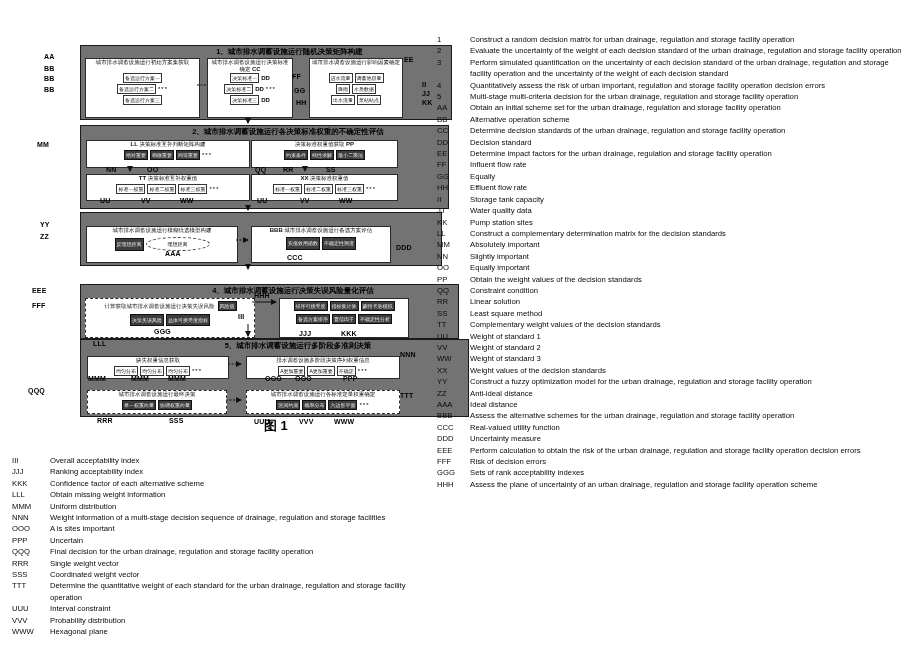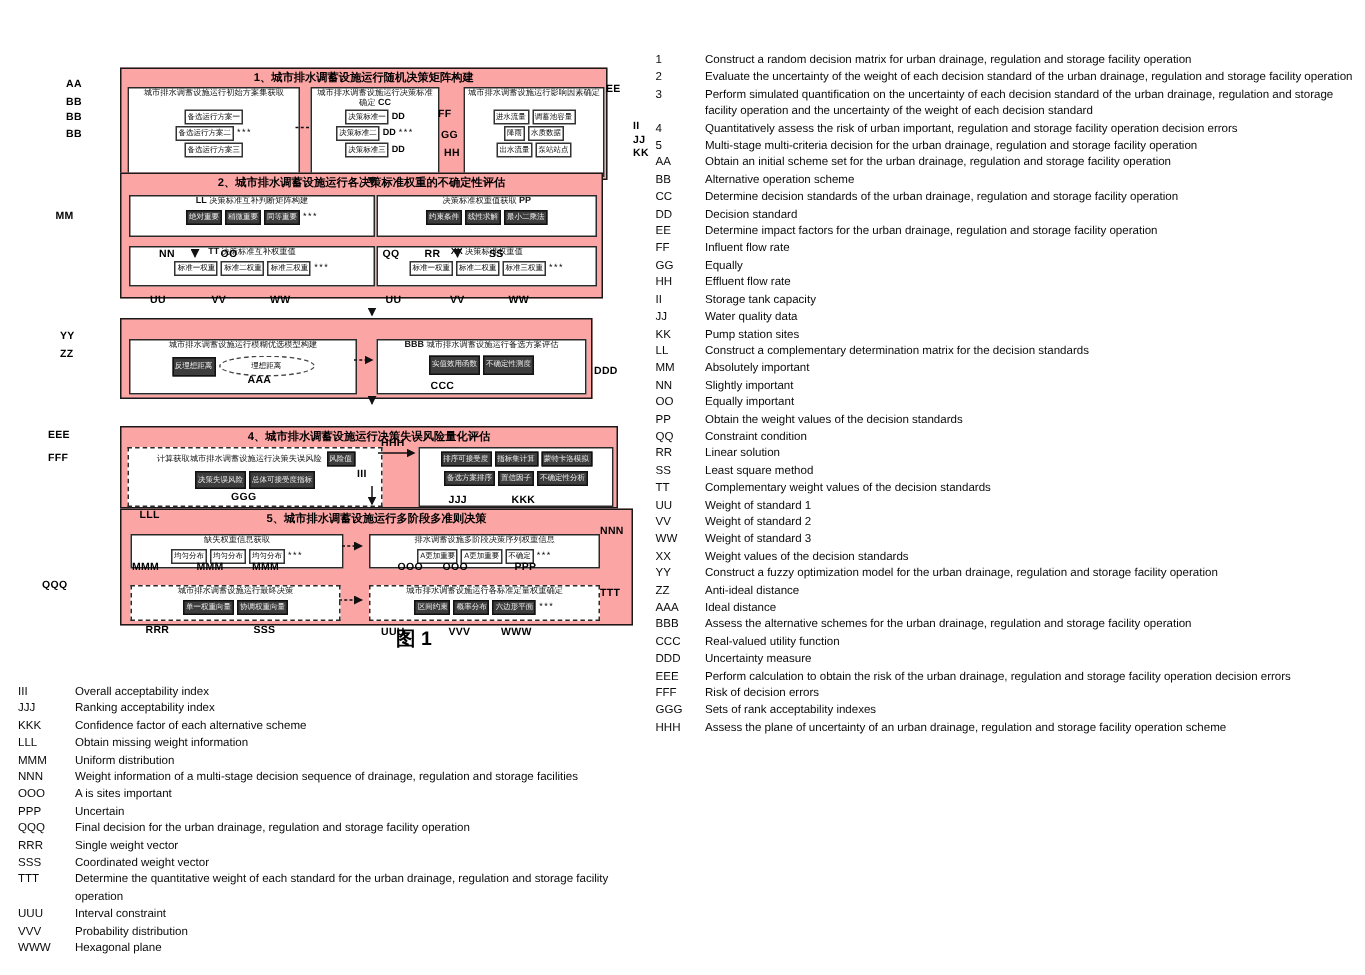--- a/index.html
+++ b/index.html
@@ -1,19 +1,19 @@
 <!DOCTYPE html>
 <html><head>
 <meta charset="utf-8">
 <style>
   html,body{margin:0;padding:0;}
   body{width:910px;height:650px;position:relative;background:#ffffff;color:#000;
        font-family:"Liberation Sans",sans-serif;overflow:hidden;}
   .fc{position:absolute;left:0;top:0;width:910px;height:650px;}
-  .sec{position:absolute;border:1.4px solid #1a1a1a;background:#fca5a5;}
+  .sec{position:absolute;border:1.4px solid #1a1a1a;background:#737373;padding-left:47px;}
   .hdr{font-weight:bold;font-size:7.5px;line-height:11px;text-align:center;
        white-space:nowrap;overflow:hidden;color:#000;}
   .ib{position:absolute;border:1px solid #2a2a2a;overflow:hidden;background:#fff;}
   .it{font-size:5.5px;line-height:6.5px;text-align:center;color:#111;overflow:hidden;
       padding:0 1px;}
   .row{display:flex;justify-content:center;align-items:center;gap:2px;padding:0 2px;
        margin-top:1px;}
   .mini{border:1px solid #333;font-size:5px;line-height:8px;padding:0 1px;
         white-space:nowrap;overflow:hidden;max-width:100%;color:#0a0a0a;background:#fff;}
   .dk{background:#3d3d3d;color:#ececec;border-color:#111;}
@@ -81,21 +81,21 @@
         <span class="mini">降雨</span>
         <span class="mini">水质数据</span>
         </div>
       <div class="row">
         <span class="mini">出水流量</span>
         <span class="mini">泵站站点</span>
         </div>
     </div>
   </div>
 
-  <div class="sec" style="left:80px;top:115px;width:320px;height:82px">
+  <div class="sec" style="left:80px;top:125px;width:320px;height:82px">
     <div class="hdr">2、城市排水调蓄设施运行各决策标准权重的不确定性评估</div>
     <div class="ib" style="left:5px;top:14px;width:162px;height:26px">
       <div class="it" style="height:8px">
         <span class="ci">LL</span>
         <span>决策标准互补判断矩阵构建</span></div>
       <div class="row">
         <span class="mini dk">绝对重要</span>
         <span class="mini dk">稍微重要</span>
         <span class="mini dk">同等重要</span>
         <span class="stars">***</span>

